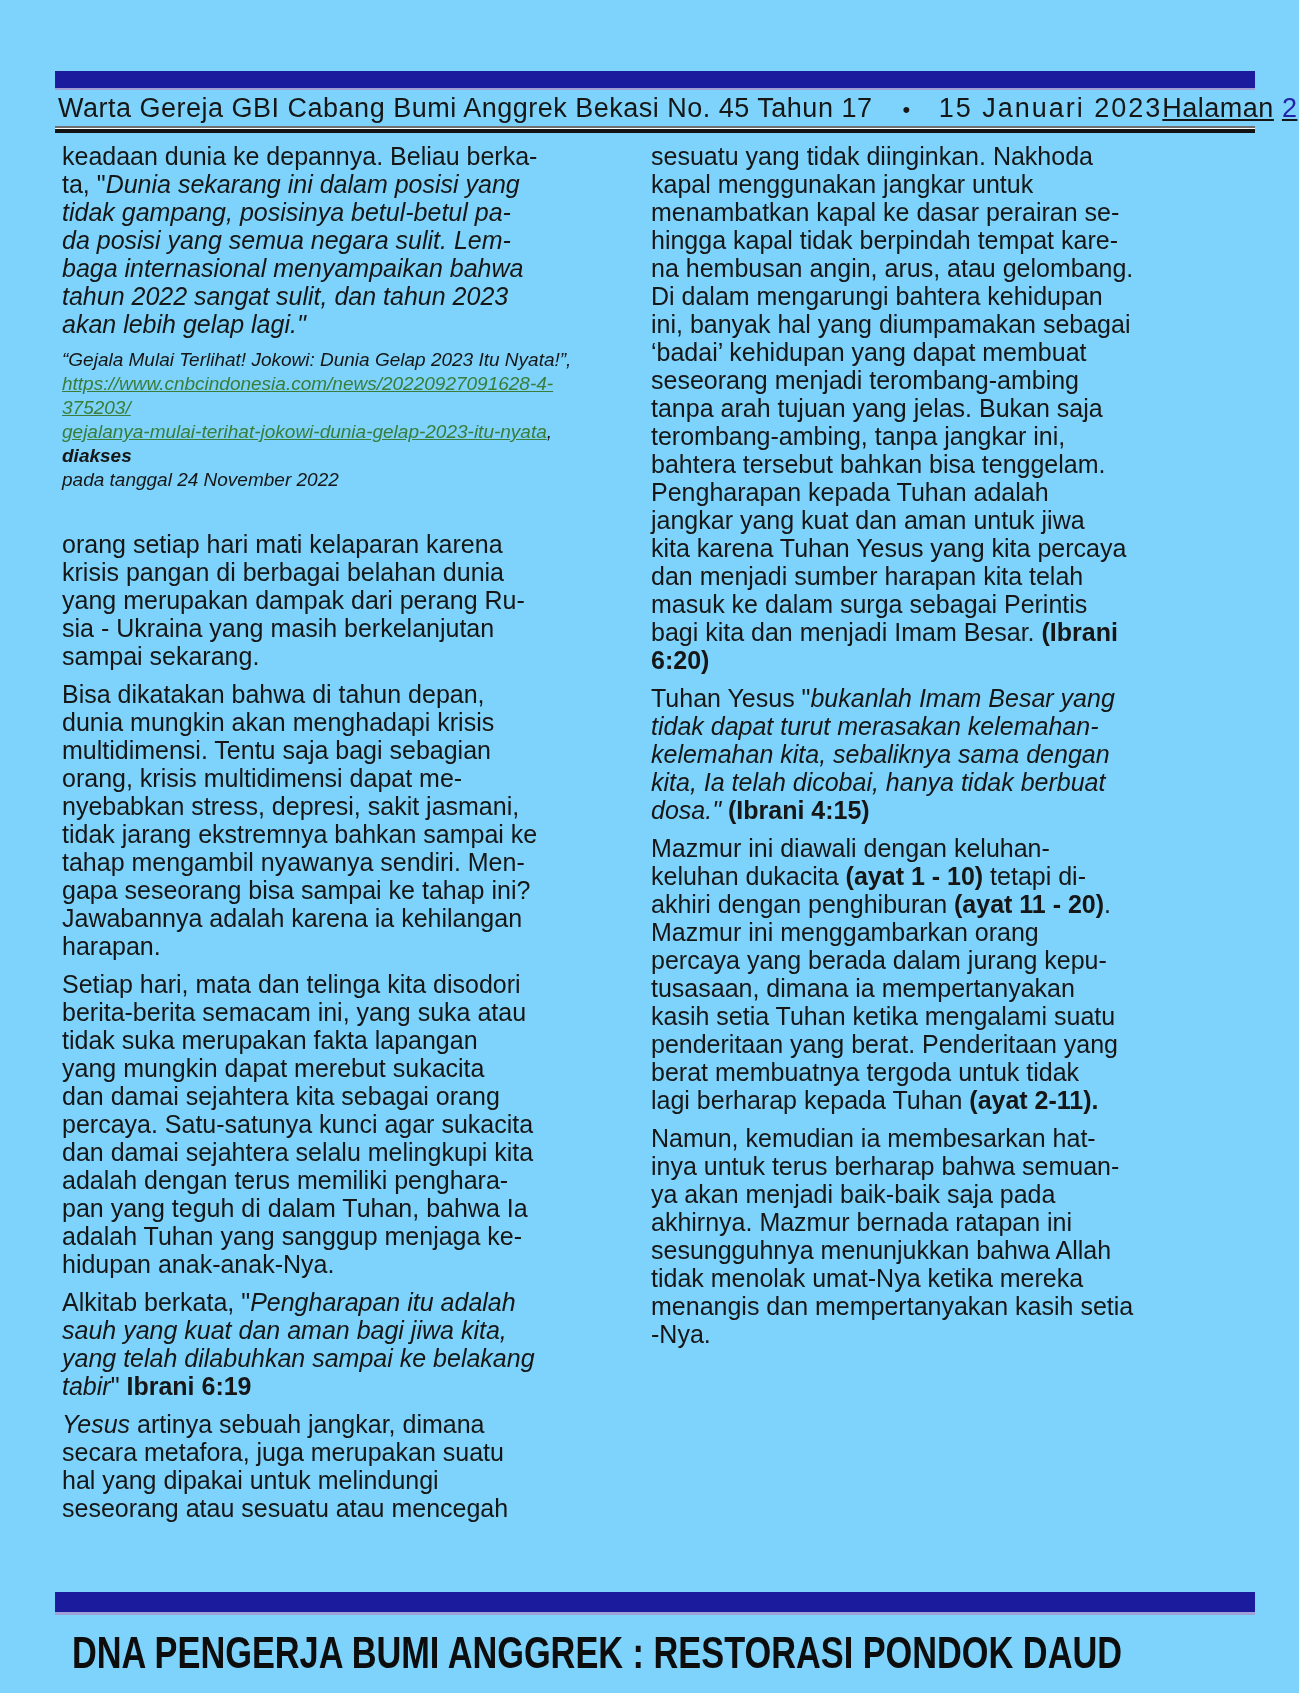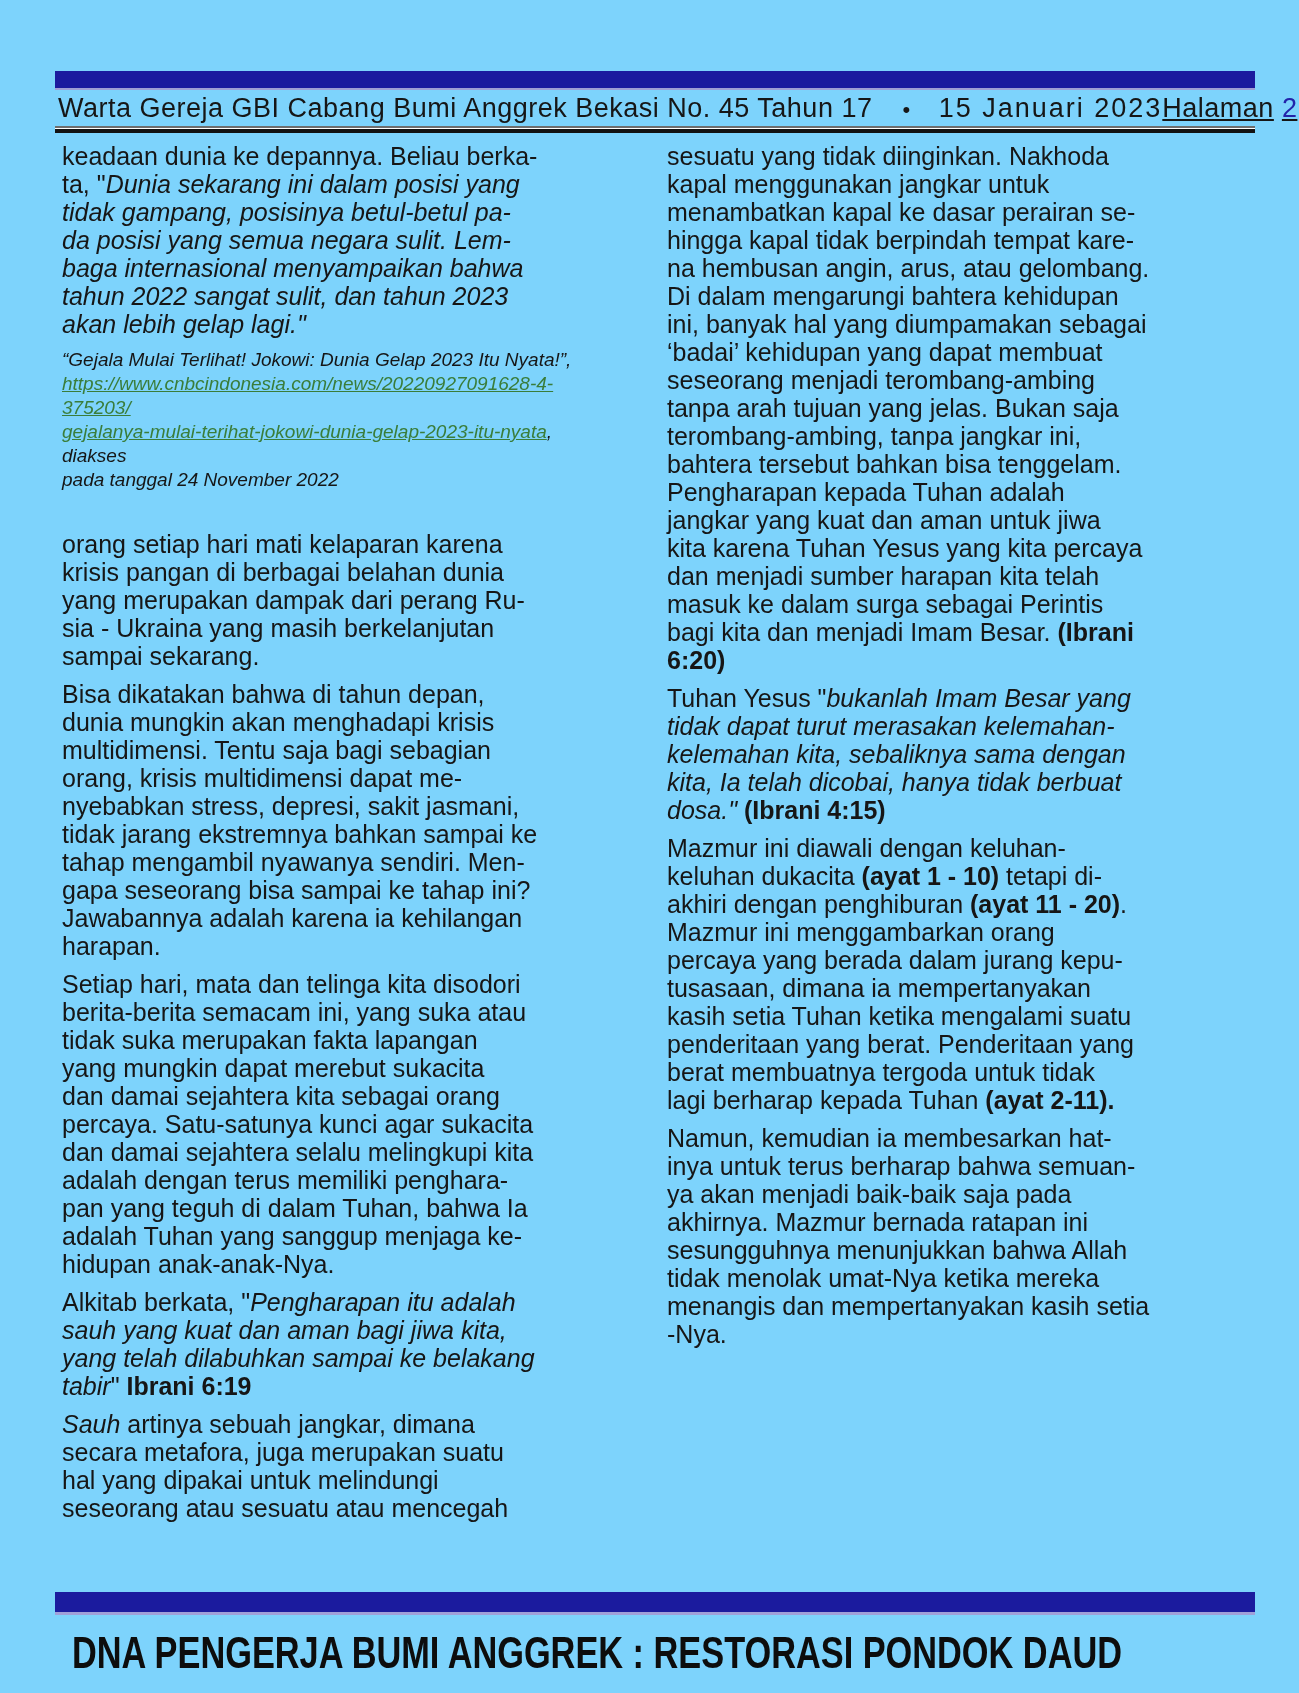--- a/index.html
+++ b/index.html
@@ -27,37 +27,37 @@
   .header-right { margin-left:auto;text-decoration:underline; }
   .page-num { color:var(--pagenum,#2323aa); margin-left:8px; }
   .header-rule {
     position:absolute; left:55px; top:126px; width:1200px;
     height:1px; background:#ffffff;
     border-top:2px solid #6e6e6e;
     border-bottom:4px solid #121212;
   }
   .columns {
     position:absolute; left:62px; top:142px; width:1193px;
-    display:flex; gap:60px;
+    display:flex; gap:44px;
   }
   .col { min-width:0; }
   .col-left  { width:545px; }
   .col-right { flex:1; }
   p.para {
     margin:0 0 10px 0;
     font-size:25px; line-height:28px;
     text-align:left;
   }
   p.citation {
     font-size:19px; line-height:24px;
     font-style:italic;
   }
   .it { font-style:italic; }
   .bd { font-weight:700; }
-  .bdit { font-weight:400; font-style:italic; }
+  .bdit { font-weight:700; font-style:italic; }
   a.link {
     color:var(--link,#3a7d3a);
     text-decoration:underline;
     font-style:italic;
     cursor:pointer;
   }
   .footer-bar {
     position:absolute; left:55px; top:1592px;
     width:1200px; height:20px;
     background:var(--accent,#1b1b9e);
@@ -87,21 +87,21 @@
   <div class="header-rule"></div>
 
   <div class="columns">
     <div class="col col-left">
         <p class="para body"><span class="">keadaan dunia ke depannya. Beliau berka-</span><br><span class="">ta, "</span><span class="it">Dunia sekarang ini dalam posisi yang</span><br><span class="it">tidak gampang, posisinya betul-betul pa-</span><br><span class="it">da posisi yang semua negara sulit. Lem-</span><br><span class="it">baga internasional menyampaikan bahwa</span><br><span class="it">tahun 2022 sangat sulit, dan tahun 2023</span><br><span class="it">akan lebih gelap lagi."</span></p>
         <p class="para citation"><span class="it">“Gejala Mulai Terlihat! Jokowi: Dunia Gelap 2023 Itu Nyata!”,</span><br><a class="link">https://www.cnbcindonesia.com/news/20220927091628-4-375203/</a><br><a class="link">gejalanya-mulai-terihat-jokowi-dunia-gelap-2023-itu-nyata</a><span class="it">, </span><span class="bdit">diakses</span><br><span class="it">pada tanggal 24 November 2022</span></p>
         <p class="para body"><br><span class="">orang setiap hari mati kelaparan karena</span><br><span class="">krisis pangan di berbagai belahan dunia</span><br><span class="">yang merupakan dampak dari perang Ru-</span><br><span class="">sia - Ukraina yang masih berkelanjutan</span><br><span class="">sampai sekarang.</span></p>
         <p class="para body"><span class="">Bisa dikatakan bahwa di tahun depan,</span><br><span class="">dunia mungkin akan menghadapi krisis</span><br><span class="">multidimensi. Tentu saja bagi sebagian</span><br><span class="">orang, krisis multidimensi dapat me-</span><br><span class="">nyebabkan stress, depresi, sakit jasmani,</span><br><span class="">tidak jarang ekstremnya bahkan sampai ke</span><br><span class="">tahap mengambil nyawanya sendiri. Men-</span><br><span class="">gapa seseorang bisa sampai ke tahap ini?</span><br><span class="">Jawabannya adalah karena ia kehilangan</span><br><span class="">harapan.</span></p>
         <p class="para body"><span class="">Setiap hari, mata dan telinga kita disodori</span><br><span class="">berita-berita semacam ini, yang suka atau</span><br><span class="">tidak suka merupakan fakta lapangan</span><br><span class="">yang mungkin dapat merebut sukacita</span><br><span class="">dan damai sejahtera kita sebagai orang</span><br><span class="">percaya. Satu-satunya kunci agar sukacita</span><br><span class="">dan damai sejahtera selalu melingkupi kita</span><br><span class="">adalah dengan terus memiliki penghara-</span><br><span class="">pan yang teguh di dalam Tuhan, bahwa Ia</span><br><span class="">adalah Tuhan yang sanggup menjaga ke-</span><br><span class="">hidupan anak-anak-Nya.</span></p>
         <p class="para body"><span class="">Alkitab berkata, "</span><span class="it">Pengharapan itu adalah</span><br><span class="it">sauh yang kuat dan aman bagi jiwa kita,</span><br><span class="it">yang telah dilabuhkan sampai ke belakang</span><br><span class="it">tabir</span><span class="">" </span><span class="bd">Ibrani 6:19</span></p>
-        <p class="para body"><span class="it">Sauh</span><span class=""> artinya sebuah jangkar, dimana</span><br><span class="">secara metafora, juga merupakan suatu</span><br><span class="">hal yang dipakai untuk melindungi</span><br><span class="">seseorang atau sesuatu atau mencegah</span></p>
+        <p class="para body"><span class="it">Yesus</span><span class=""> artinya sebuah jangkar, dimana</span><br><span class="">secara metafora, juga merupakan suatu</span><br><span class="">hal yang dipakai untuk melindungi</span><br><span class="">seseorang atau sesuatu atau mencegah</span></p>
       </div>
     <div class="col col-right">
         <p class="para body"><span class="">sesuatu yang tidak diinginkan. Nakhoda</span><br><span class="">kapal menggunakan jangkar untuk</span><br><span class="">menambatkan kapal ke dasar perairan se-</span><br><span class="">hingga kapal tidak berpindah tempat kare-</span><br><span class="">na hembusan angin, arus, atau gelombang.</span><br><span class="">Di dalam mengarungi bahtera kehidupan</span><br><span class="">ini, banyak hal yang diumpamakan sebagai</span><br><span class="">‘badai’ kehidupan yang dapat membuat</span><br><span class="">seseorang menjadi terombang-ambing</span><br><span class="">tanpa arah tujuan yang jelas. Bukan saja</span><br><span class="">terombang-ambing, tanpa jangkar ini,</span><br><span class="">bahtera tersebut bahkan bisa tenggelam.</span><br><span class="">Pengharapan kepada Tuhan adalah</span><br><span class="">jangkar yang kuat dan aman untuk jiwa</span><br><span class="">kita karena Tuhan Yesus yang kita percaya</span><br><span class="">dan menjadi sumber harapan kita telah</span><br><span class="">masuk ke dalam surga sebagai Perintis</span><br><span class="">bagi kita dan menjadi Imam Besar. </span><span class="bd">(Ibrani</span><br><span class="bd">6:20)</span></p>
         <p class="para body"><span class="">Tuhan Yesus "</span><span class="it">bukanlah Imam Besar yang</span><br><span class="it">tidak dapat turut merasakan kelemahan-</span><br><span class="it">kelemahan kita, sebaliknya sama dengan</span><br><span class="it">kita, Ia telah dicobai, hanya tidak berbuat</span><br><span class="it">dosa."</span><span class=""> </span><span class="bd">(Ibrani 4:15)</span></p>
         <p class="para body"><span class="">Mazmur ini diawali dengan keluhan-</span><br><span class="">keluhan dukacita </span><span class="bd">(ayat 1 - 10)</span><span class=""> tetapi di-</span><br><span class="">akhiri dengan penghiburan </span><span class="bd">(ayat 11 - 20)</span><span class="">.</span><br><span class="">Mazmur ini menggambarkan orang</span><br><span class="">percaya yang berada dalam jurang kepu-</span><br><span class="">tusasaan, dimana ia mempertanyakan</span><br><span class="">kasih setia Tuhan ketika mengalami suatu</span><br><span class="">penderitaan yang berat. Penderitaan yang</span><br><span class="">berat membuatnya tergoda untuk tidak</span><br><span class="">lagi berharap kepada Tuhan </span><span class="bd">(ayat 2-11).</span></p>
         <p class="para body"><span class="">Namun, kemudian ia membesarkan hat-</span><br><span class="">inya untuk terus berharap bahwa semuan-</span><br><span class="">ya akan menjadi baik-baik saja pada</span><br><span class="">akhirnya. Mazmur bernada ratapan ini</span><br><span class="">sesungguhnya menunjukkan bahwa Allah</span><br><span class="">tidak menolak umat-Nya ketika mereka</span><br><span class="">menangis dan mempertanyakan kasih setia</span><br><span class="">-Nya.</span></p>
       </div>
   </div>
 
   <div class="footer-bar"></div>

